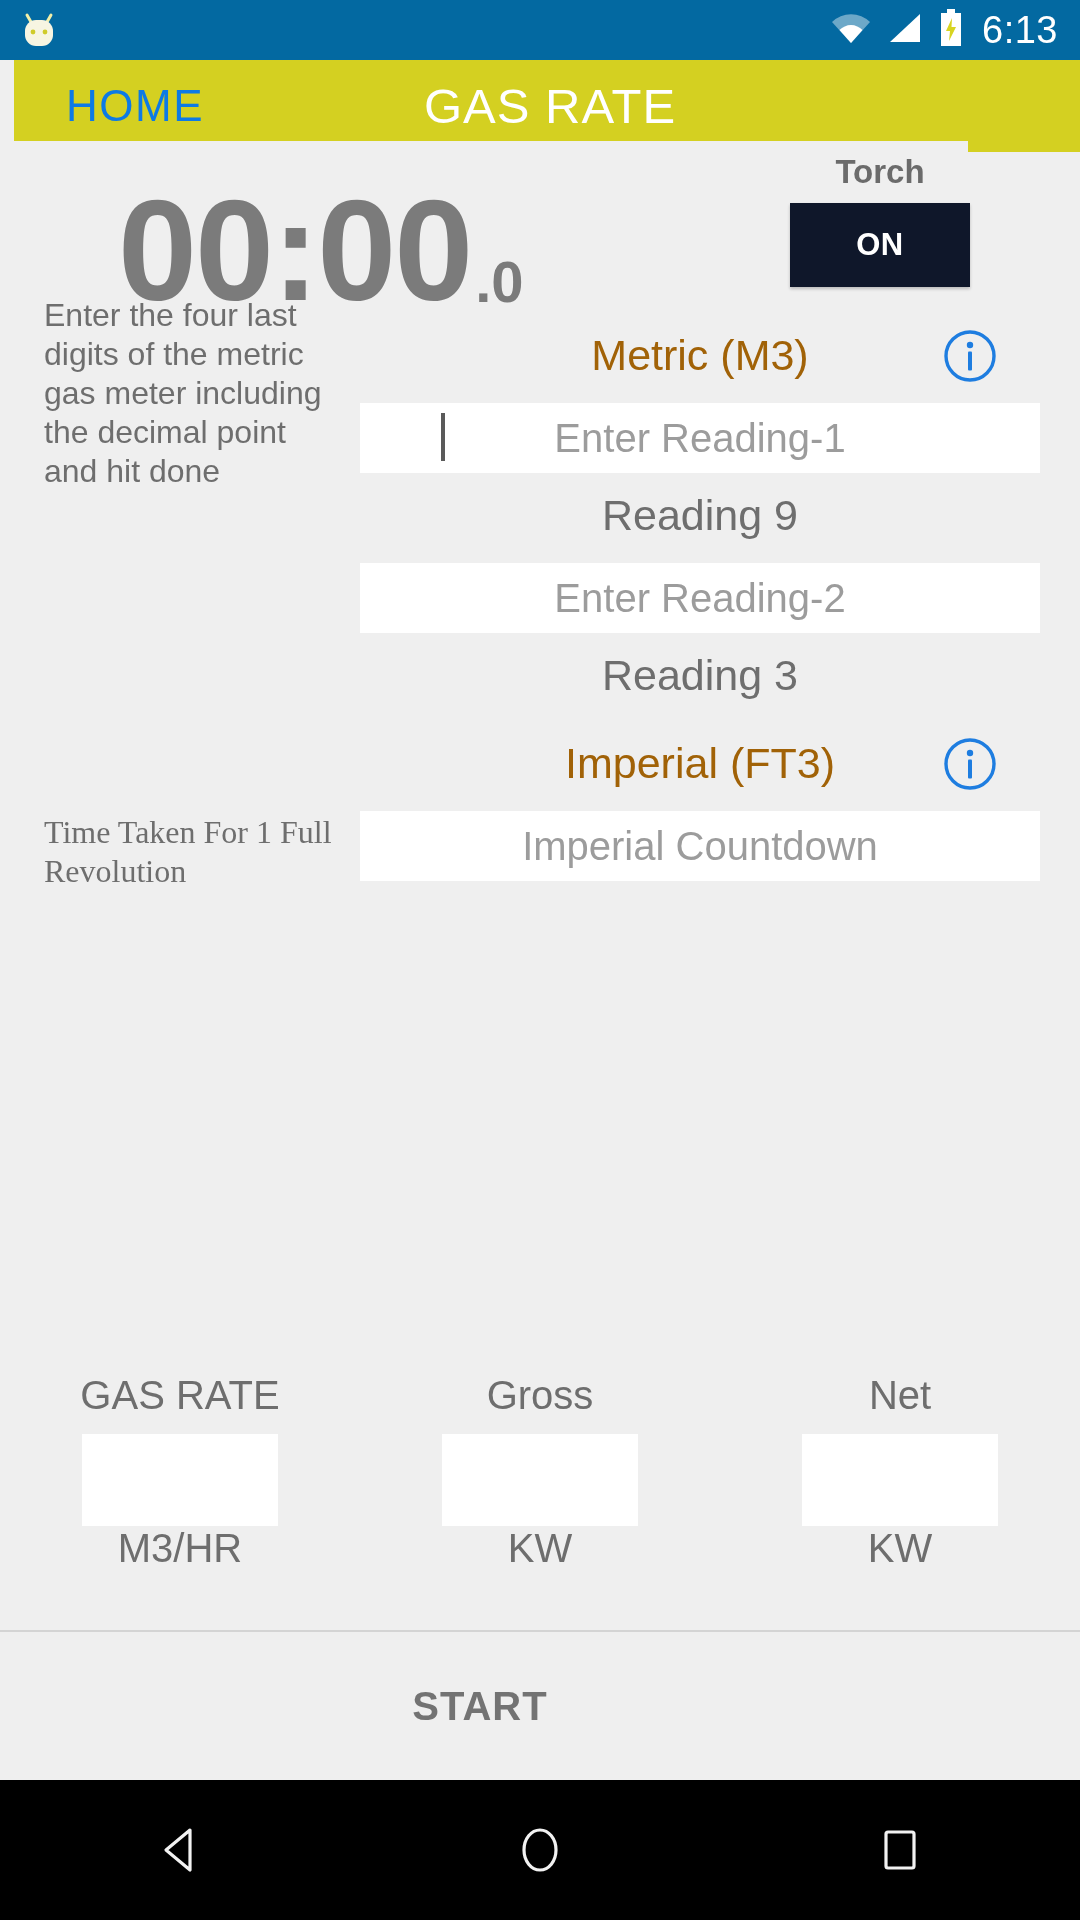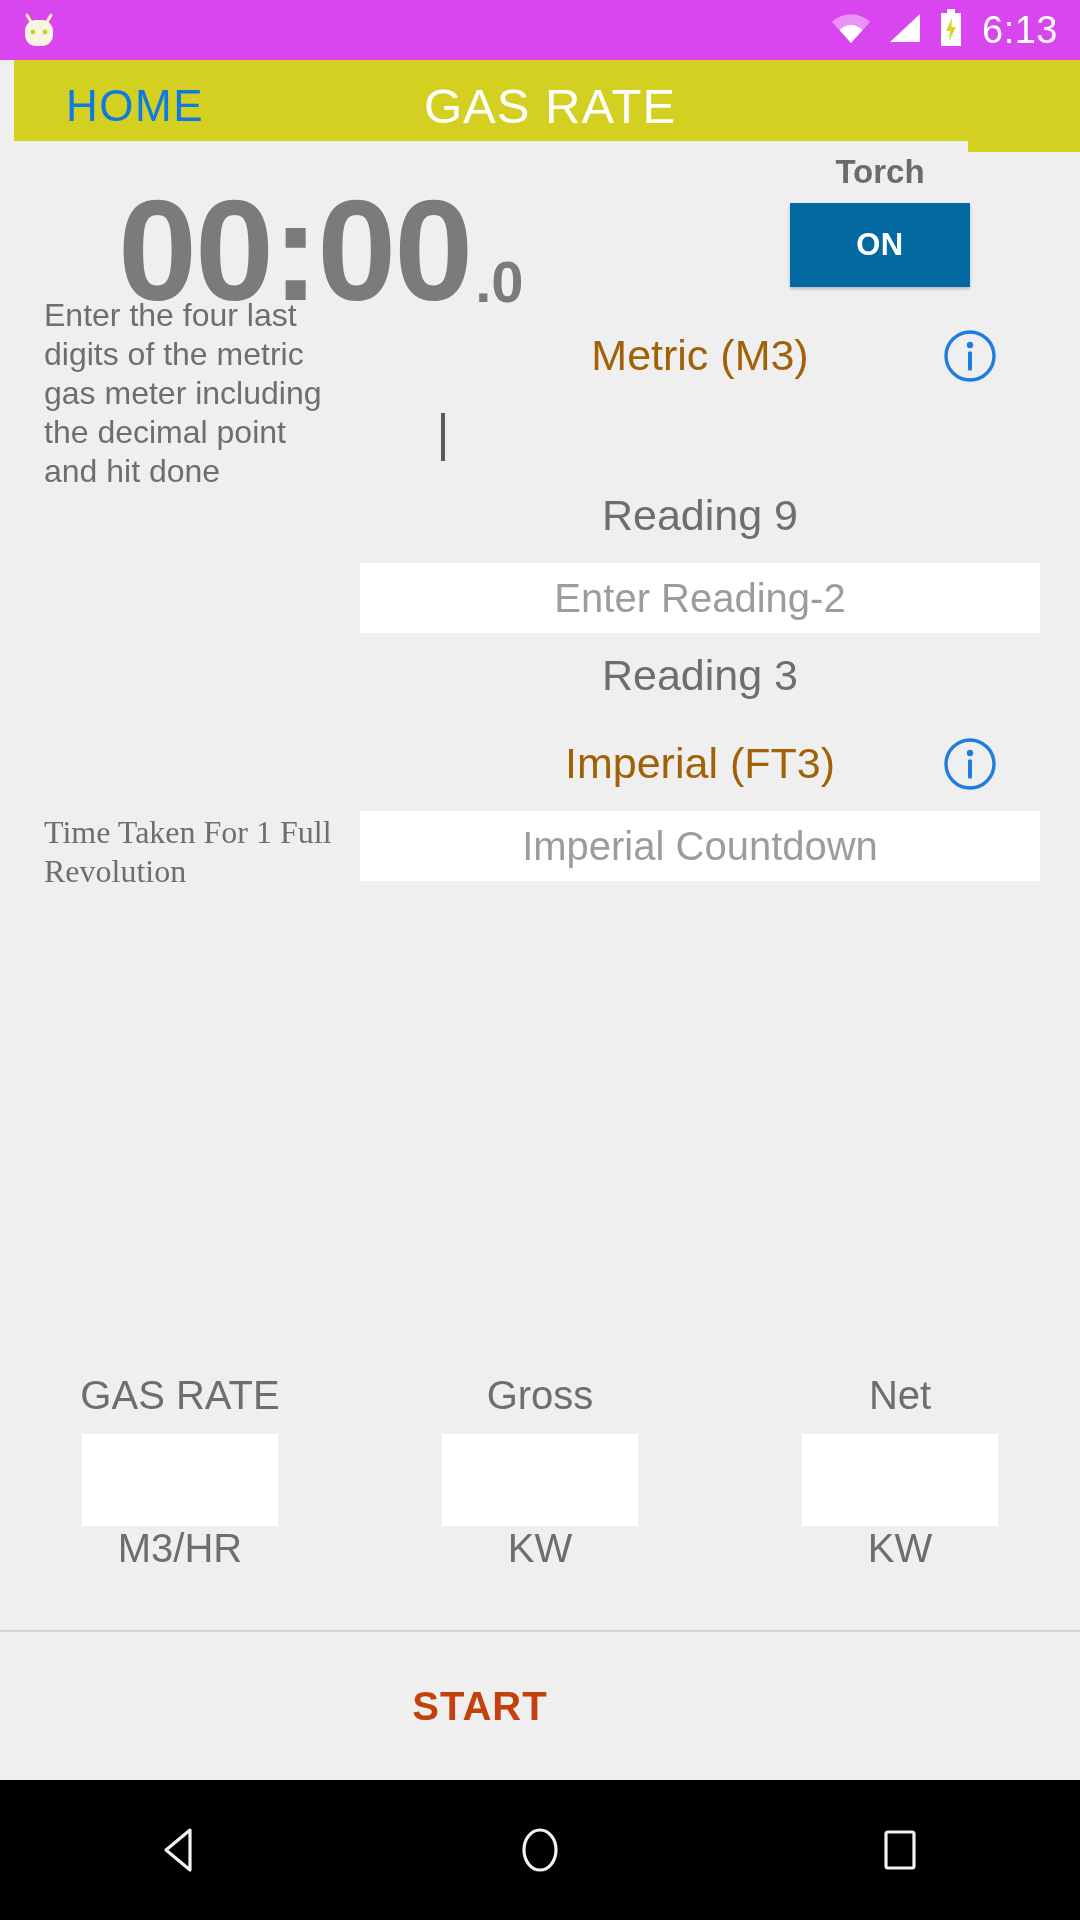--- a/index.html
+++ b/index.html
@@ -18,21 +18,21 @@
     width: 1080px;
     height: 1920px;
     background: #efefef;
   }
 
   
   #status-bar {
     position: absolute;
     left: 0; top: 0;
     width: 1080px; height: 60px;
-    background: #d946ef;
+    background: #0369a1;
     display: flex;
     align-items: center;
     padding: 0 22px 0 18px;
   }
   #status-left { display: flex; align-items: center; }
   #status-right {
     margin-left: auto;
     display: flex;
     align-items: center;
     gap: 14px;
@@ -116,21 +116,21 @@
     text-align: center;
   }
   #torch-label {
     font-size: 33px;
     font-weight: 700;
     color: #6b6b6b;
     margin-bottom: 12px;
   }
   #torch-button {
     width: 180px; height: 84px;
-    background: #0369a1;
+    background: #0f172a;
     color: #ffffff;
     font-size: 31px;
     font-weight: 700;
     display: flex;
     align-items: center;
     justify-content: center;
     letter-spacing: 0.5px;
     box-shadow: 0 2px 3px rgba(0,0,0,0.22);
     cursor: pointer;
     border: none;
@@ -244,21 +244,21 @@
     display: flex;
     align-items: center;
   }
   .action-btn {
     flex: 1;
     background: none;
     border: none;
     font-family: "Liberation Sans", sans-serif;
     font-size: 40px;
     font-weight: 700;
-    color: #c2410c;
+    color: #737373;
     letter-spacing: 1px;
     cursor: pointer;
     padding: 0;
     text-align: center;
   }
   #start-button { padding-right: 120px; }
   #stop-button  { padding-right: 60px; }
 
   
   #nav-bar {
@@ -341,20 +341,21 @@
       <span class="unit-label">Metric (M3)</span>
       <span class="info-icon">
         <svg width="56" height="56" viewBox="0 0 56 56">
           <circle cx="28" cy="28" r="24" fill="none" stroke="#1e7de0" stroke-width="3.4"></circle>
           <circle cx="28" cy="17" r="3.2" fill="#1e7de0"></circle>
           <rect x="26" y="23.5" width="4" height="19" rx="1" fill="#1e7de0"></rect>
         </svg>
       </span>
     </div>
 
+    <input class="field" style="top: 262px;" placeholder="Enter Reading-1">
     <span class="caret" style="left:441px; top:272px;"></span>
 
     <div class="sub-label" style="top:350px;">Reading 9</div>
 
     <input class="field" style="top: 422px;" placeholder="Enter Reading-2">
 
     <div class="sub-label" style="top:510px;">Reading 3</div>
 
     <div class="hint" id="hint-metric" style="top:155px;">Enter the four last digits of the metric gas meter including the decimal point and hit done</div>
 

